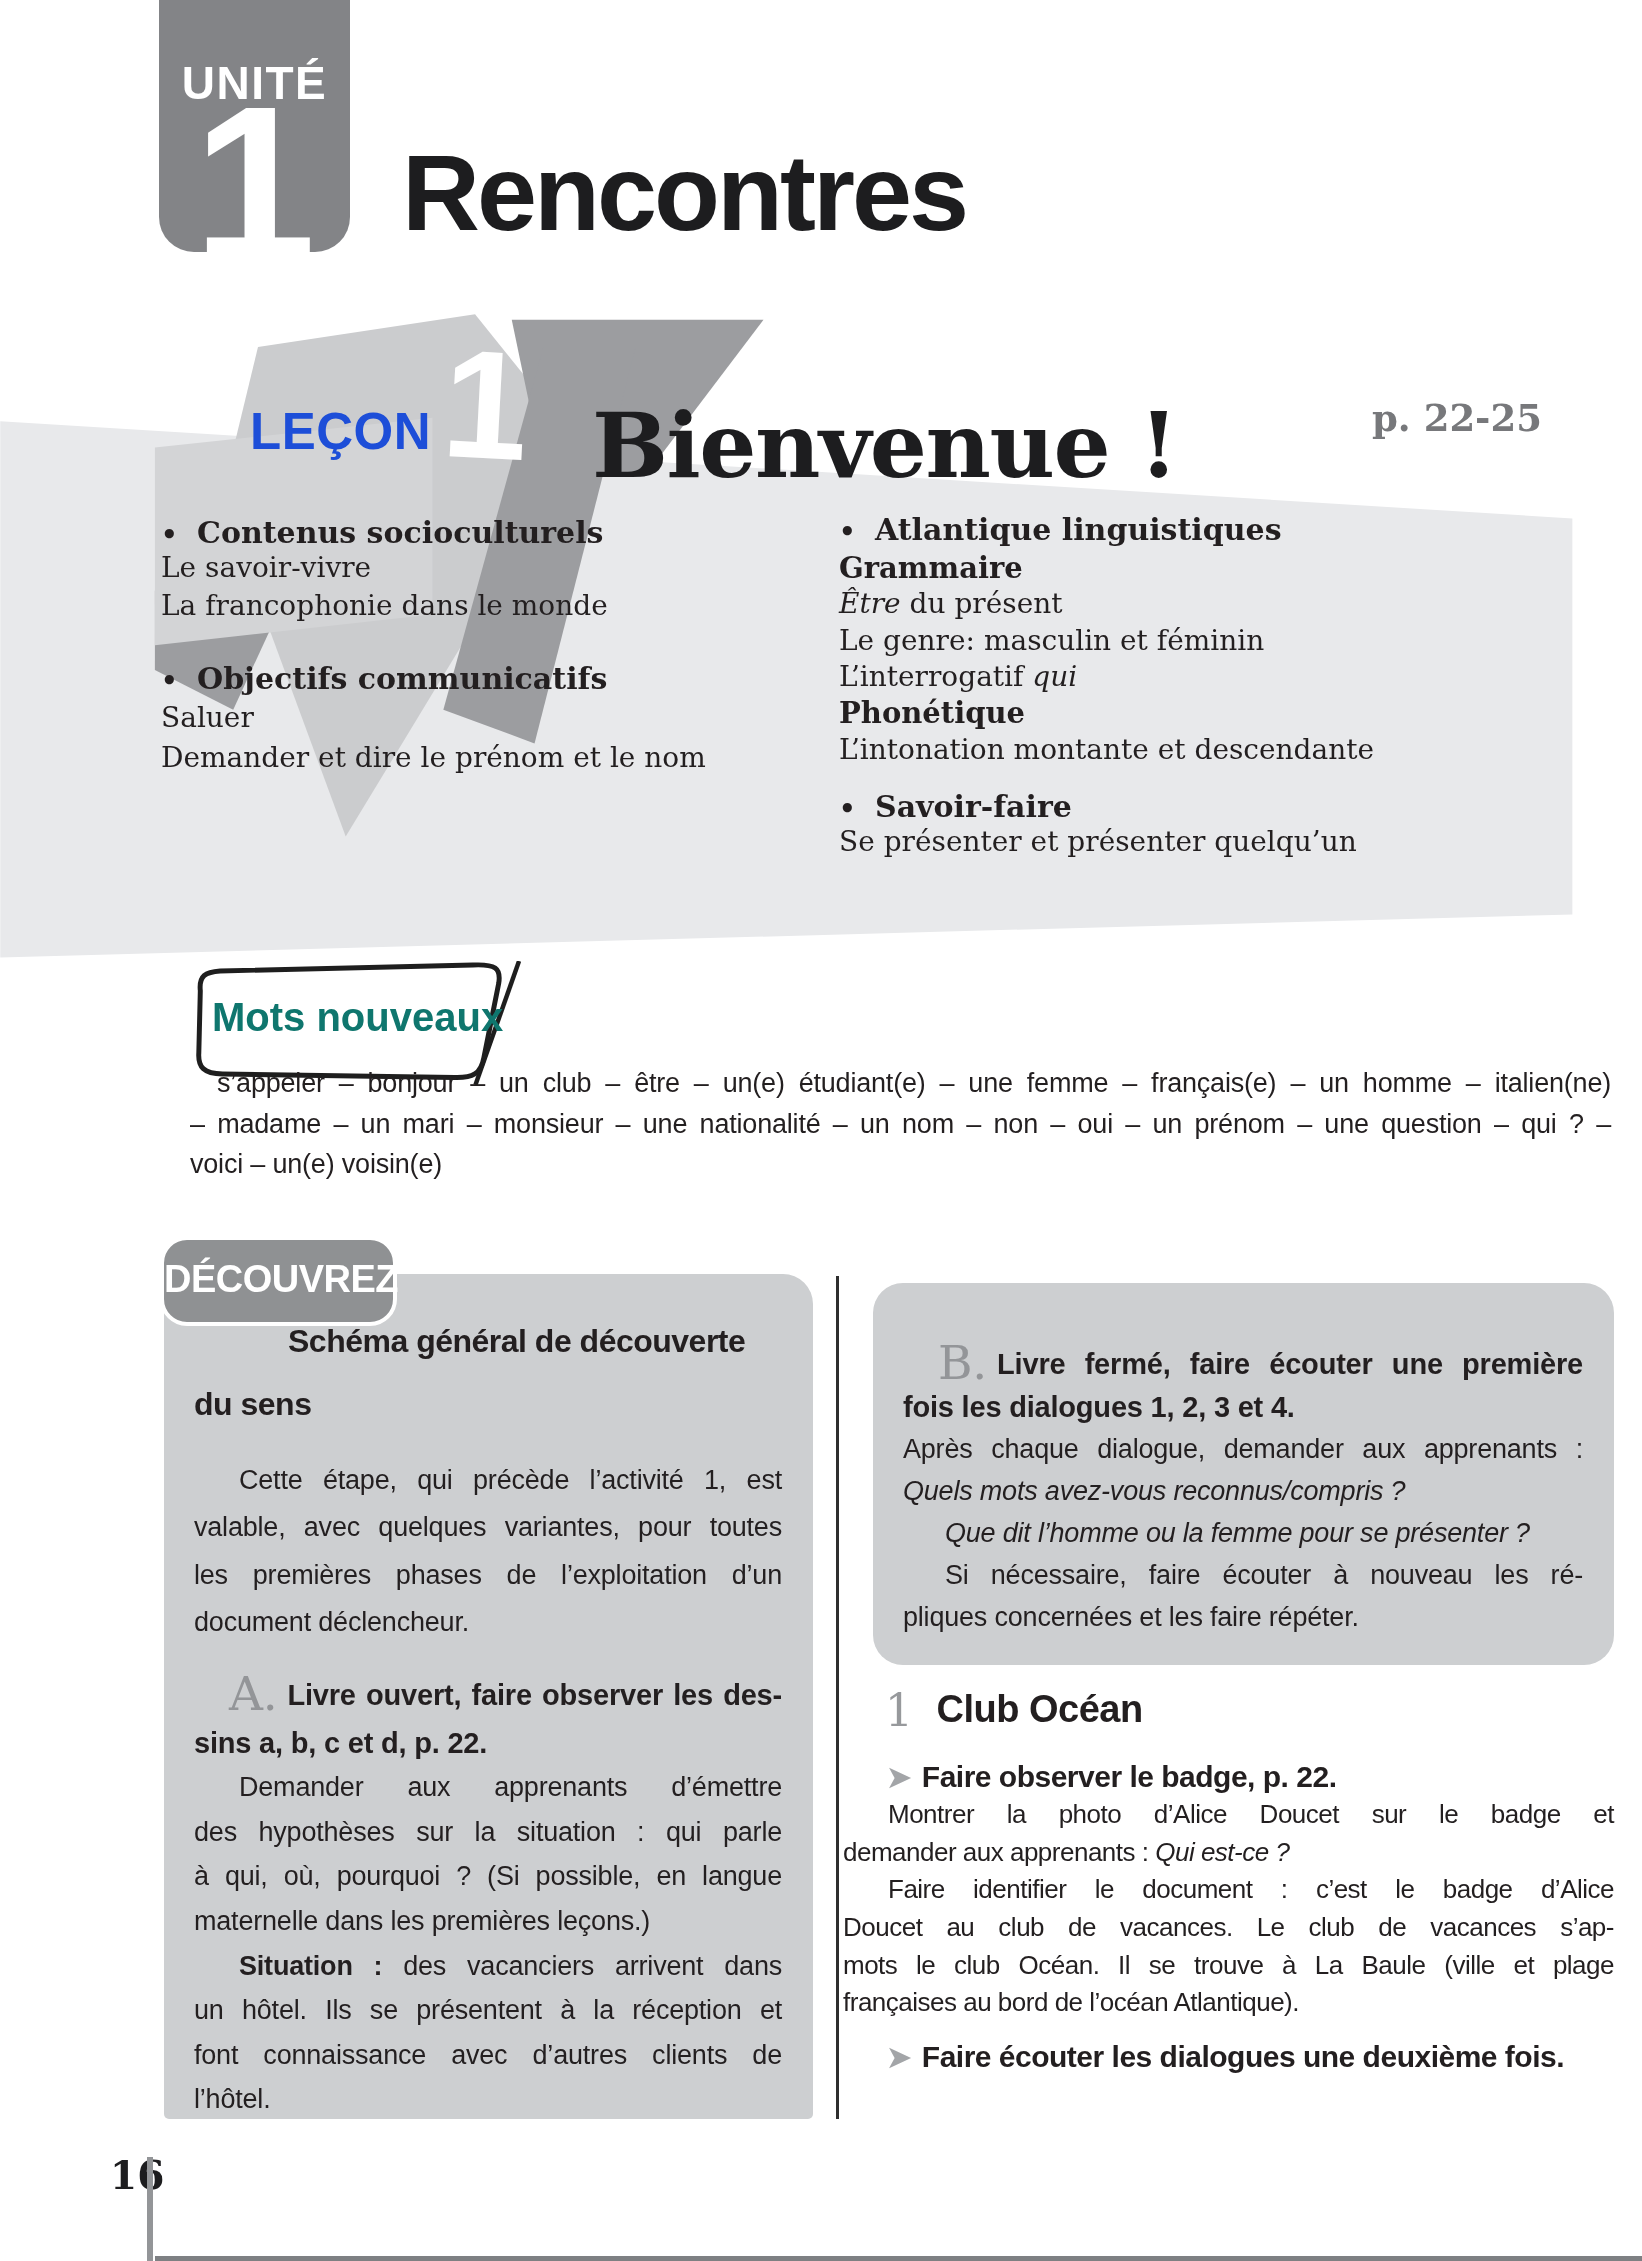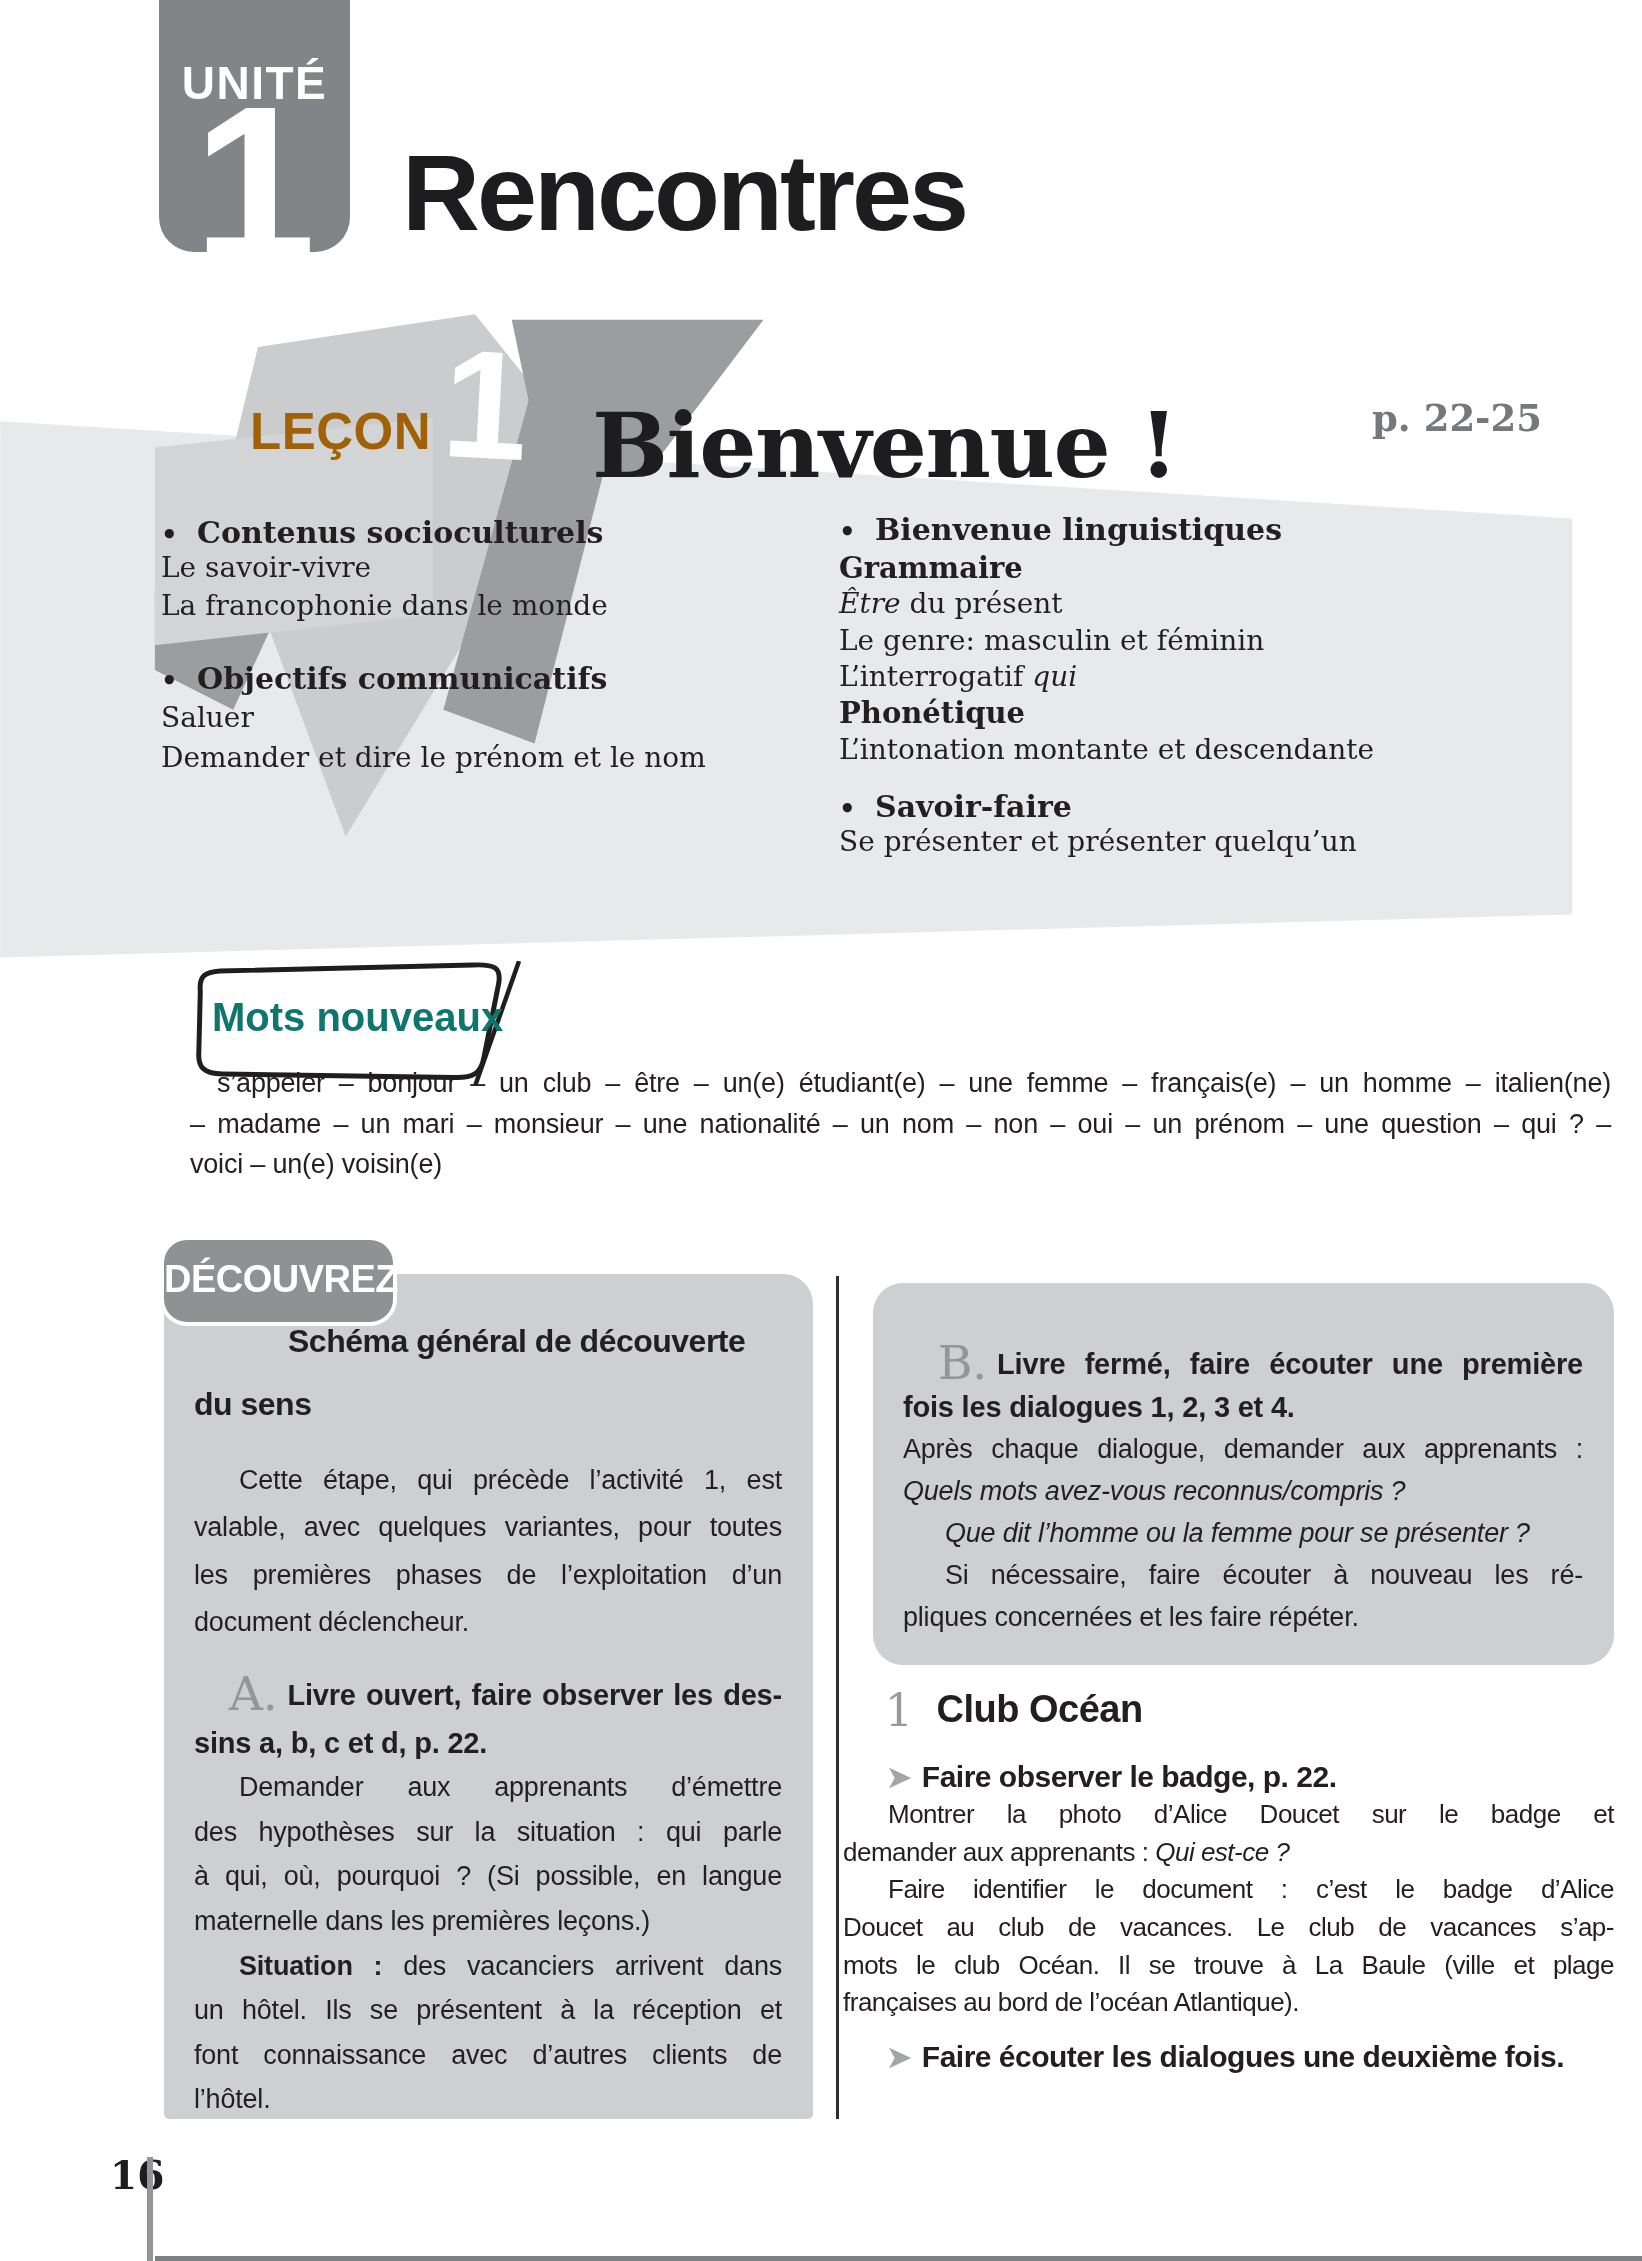--- a/index.html
+++ b/index.html
@@ -9,21 +9,21 @@
   .serif{font-family:"DejaVu Serif",serif;}
   svg.bglayer{position:absolute;left:0;top:0;}
   
   .unite-tab{left:159px;top:0;width:191px;height:252px;background:#838487;
              border-radius:0 0 35px 35px;text-align:center;}
   .unite-label{position:absolute;left:0;right:0;top:56px;color:#fff;font-weight:bold;
                font-size:46px;letter-spacing:1.5px;}
   .unite-num{position:absolute;left:0;right:0;top:73px;color:#fff;font-weight:bold;
              font-size:221px;line-height:221px;}
   .unit-title{left:402px;top:130px;font-size:108px;font-weight:bold;letter-spacing:-3px;color:#1d1d1f;}
-  .lecon-label{left:250px;top:402px;font-size:51px;font-weight:bold;letter-spacing:0.5px;color:#a16207;}
+  .lecon-label{left:250px;top:402px;font-size:51px;font-weight:bold;letter-spacing:0.5px;color:#1d4ed8;}
   .lecon-num{left:436px;top:328px;width:99px;text-align:center;color:#fff;font-weight:bold;
              font-size:154px;line-height:154px;transform:rotate(3deg);}
   .lesson-title{left:592px;top:392px;font-size:90px;font-weight:bold;letter-spacing:-1.5px;color:#1d1d1f;}
   .pages-ref{left:1372px;top:396px;font-size:37px;font-weight:bold;color:#77787b;}
   
   .bandcol{font-size:28px;}
   .bl{position:absolute;left:0;white-space:nowrap;}
   .bl .blt{display:inline-block;width:36px;font-size:26px;}
   .bh{font-weight:bold;font-size:30px;}
   .it{font-style:italic;}
@@ -87,21 +87,21 @@
   <div class="abs bandcol serif" style="left:161px;top:515px;width:659px;">
     <div class="bl bh" style="top:0"><span class="blt">•</span><span>Contenus socioculturels</span></div>
     <div class="bl" style="top:36px">Le savoir-vivre</div>
     <div class="bl" style="top:74px">La francophonie dans le monde</div>
     <div class="bl bh" style="top:146px"><span class="blt">•</span><span>Objectifs communicatifs</span></div>
     <div class="bl" style="top:186px">Saluer</div>
     <div class="bl" style="top:226px">Demander et dire le prénom et le nom</div>
   </div>
 
   <div class="abs bandcol serif" style="left:839px;top:512px;width:778px;">
-    <div class="bl bh" style="top:0"><span class="blt">•</span><span>Bienvenue linguistiques</span></div>
+    <div class="bl bh" style="top:0"><span class="blt">•</span><span>Atlantique linguistiques</span></div>
     <div class="bl" style="top:39px;font-weight:bold;font-size:29px">Grammaire</div>
     <div class="bl" style="top:75px"><span class="it">Être</span><span> du présent</span></div>
     <div class="bl" style="top:112px">Le genre: masculin et féminin</div>
     <div class="bl" style="top:148px"><span>L’interrogatif </span><span class="it">qui</span></div>
     <div class="bl" style="top:184px;font-weight:bold;font-size:29px">Phonétique</div>
     <div class="bl" style="top:221px">L’intonation montante et descendante</div>
     <div class="bl bh" style="top:277px"><span class="blt">•</span><span>Savoir-faire</span></div>
     <div class="bl" style="top:313px">Se présenter et présenter quelqu’un</div>
   </div>
 

